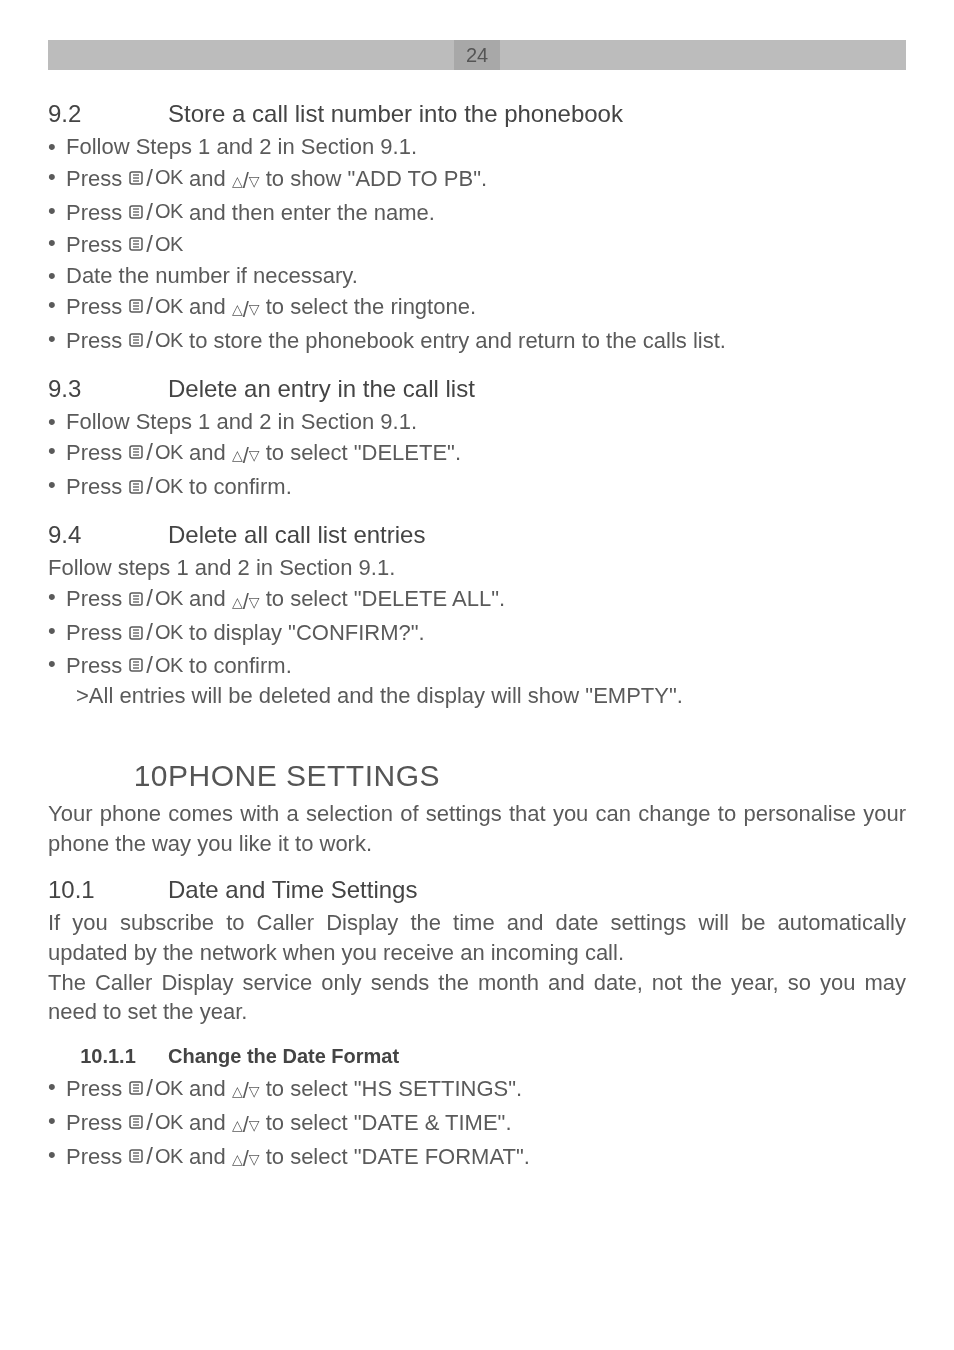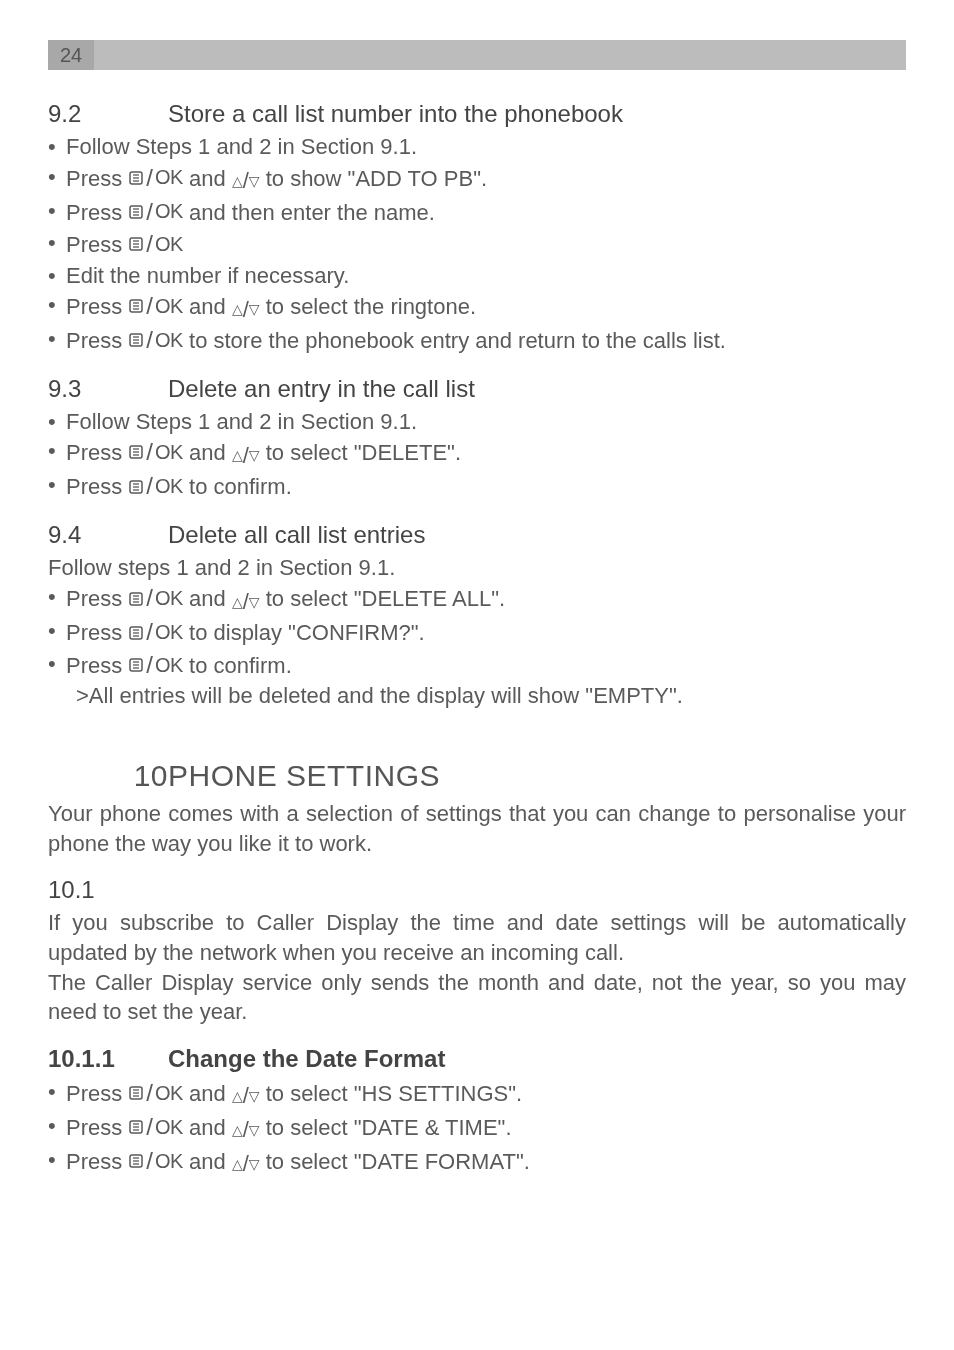--- a/index.html
+++ b/index.html
@@ -9,20 +9,21 @@
     color: #5a5a5a;
     padding: 40px 48px;
     width: 954px;
   }
   .page-num-bar {
     background: #bcbcbc;
     height: 30px;
     margin-bottom: 30px;
     display: flex;
     align-items: flex-end;
+    justify-content: center;
   }
   .page-num-box {
     background: #a8a8a8;
     width: 46px;
     height: 30px;
     display: flex;
     align-items: center;
     justify-content: center;
     font-size: 20px;
     color: #555;
@@ -31,25 +32,26 @@
     font-weight: normal;
     font-size: 24px;
     color: #444;
     margin-top: 18px;
     margin-bottom: 4px;
     display: flex;
   }
   .section-heading .num { width: 120px; flex-shrink: 0; }
   .subsection-heading {
     font-weight: bold;
-    font-size: 24px;
+    font-size: 20px;
     color: #444;
     margin-top: 18px;
     margin-bottom: 4px;
     display: flex;
+    text-align: center;
   }
   .subsection-heading .num { width: 120px; flex-shrink: 0; }
   .chapter-heading {
     font-size: 30px;
     color: #555;
     margin-top: 48px;
     margin-bottom: 6px;
     display: flex;
     letter-spacing: 0.5px;
   }
@@ -150,21 +152,21 @@
             <line x1="5" y1="8" x2="11" y2="8" stroke="#5a5a5a" stroke-width="1.3"></line>
             <line x1="5" y1="11" x2="11" y2="11" stroke="#5a5a5a" stroke-width="1.3"></line>
           </svg>
           <span style="font-size:24px;">/</span>
           <span class="ok-text" style="font-size:20px;">OK</span>
         </span>
   </span>
     </li>
   <li>
       <span class="dot">•</span>
-      <span>Edit the number if necessary.</span>
+      <span>Date the number if necessary.</span>
     </li>
   <li>
       <span class="dot">•</span>
       <span>
     <span>Press </span><span class="menu-ok">
           <svg width="16" height="16" viewBox="0 0 16 16">
             <rect x="2" y="2" width="12" height="12" rx="2" fill="none" stroke="#5a5a5a" stroke-width="1.5"></rect>
             <line x1="5" y1="5" x2="11" y2="5" stroke="#5a5a5a" stroke-width="1.3"></line>
             <line x1="5" y1="8" x2="11" y2="8" stroke="#5a5a5a" stroke-width="1.3"></line>
             <line x1="5" y1="11" x2="11" y2="11" stroke="#5a5a5a" stroke-width="1.3"></line>
@@ -299,20 +301,21 @@
 <div class="sub-line">&gt;All entries will be deleted and the display will show "EMPTY".</div>
 
 <div class="chapter-heading">
   <span class="num">10</span>
   <span>PHONE SETTINGS</span>
 </div>
 <div class="body-text">Your phone comes with a selection of settings that you can change to personalise your phone the way you like it to work.</div>
 
 <div class="section-heading">
   <span class="num">10.1</span>
+  <span>Date and Time Settings</span>
 </div>
 <div class="body-text">If you subscribe to Caller Display the time and date settings will be automatically updated by the network when you receive an incoming call.</div>
 <div class="body-text">The Caller Display service only sends the month and date, not the year, so you may need to set the year.</div>
 
 <div class="subsection-heading">
   <span class="num">10.1.1</span>
   <span>Change the Date Format</span>
 </div>
 <ul class="bullets">
   <li>

